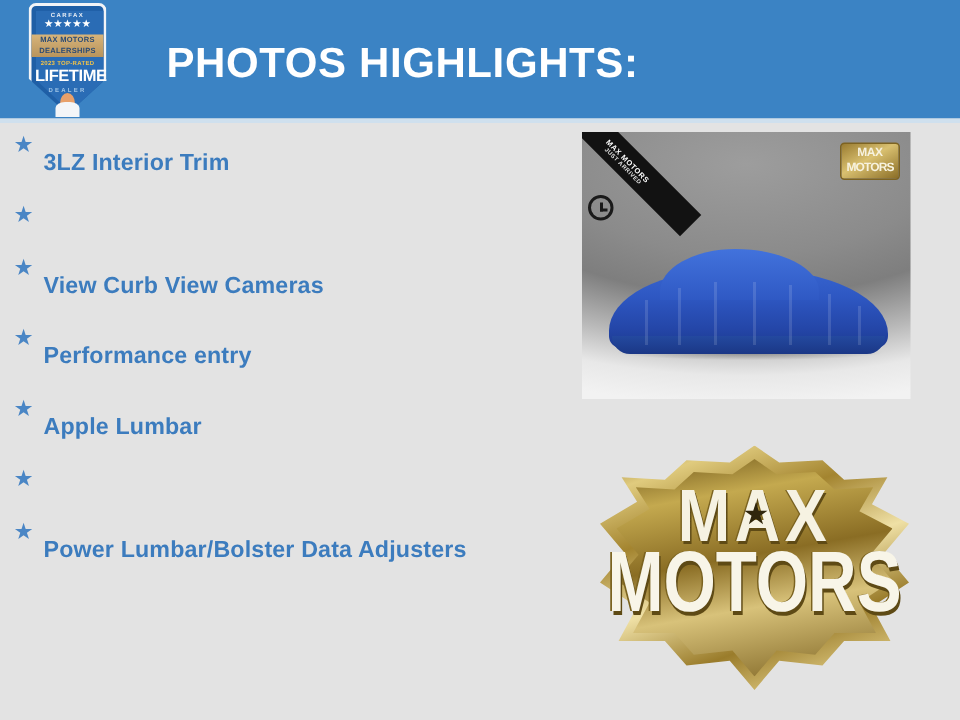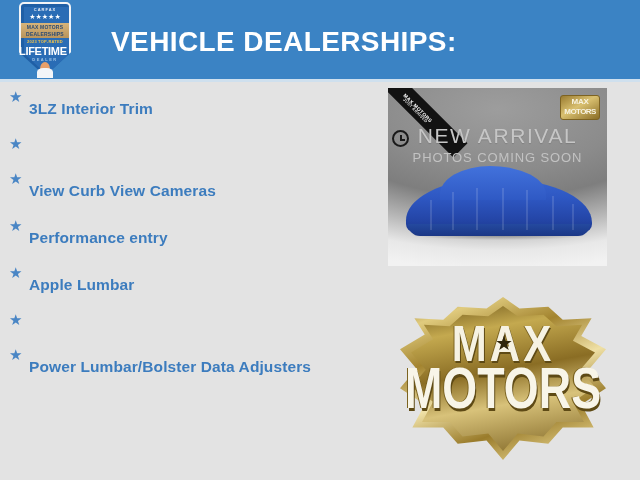--- a/index.html
+++ b/index.html
@@ -104,21 +104,21 @@
   .badge-toprated {
     position: absolute;
     left: 0; top: 37px; width: 52px;
     text-align: center;
     font-size: 4px; font-weight: bold; color: #f0c24a;
     letter-spacing: 0.2px;
   }
   .badge-lifetime {
     position: absolute;
     left: 0; top: 43px; width: 52px;
-    text-align: left;
+    text-align: right;
     font-size: 11px; font-weight: bold; color: #ffffff;
     letter-spacing: -0.3px;
     line-height: 12px;
   }
   .badge-dealer {
     position: absolute;
     left: 0; top: 55px; width: 52px;
     text-align: center;
     font-size: 4px; font-weight: bold; color: #9fc4e6;
     letter-spacing: 1.5px;
@@ -396,21 +396,21 @@
     <div class="badge-band">
       <div class="badge-band-l1">MAX MOTORS</div>
       <div class="badge-band-l2">DEALERSHIPS</div>
     </div>
     <div class="badge-toprated">2023 TOP-RATED</div>
     <div class="badge-lifetime">LIFETIME</div>
     <div class="badge-dealer">DEALER</div>
     <div class="badge-person"></div>
   </div>
 
-  <div id="header-title">VEHICLE DEALERSHIPS:</div>
+  <div id="header-title">PHOTOS HIGHLIGHTS:</div>
 </div>
 <div id="header-underline"></div>
 
 <div id="highlights-list">
 
   <div class="highlight-item">
     <span class="highlight-star">★</span>
     <span class="highlight-text">3LZ Interior Trim</span>
   </div>
 
@@ -445,22 +445,20 @@
 </div>
 
 <div id="vehicle-photo">
 
   <div id="photo-ribbon">
     <div id="photo-ribbon-text">MAX MOTORS</div>
     <div id="photo-ribbon-line2">JUST ARRIVED</div>
   </div>
   <div id="photo-clock-icon"></div>
 
-  <div id="photo-headline">NEW ARRIVAL</div>
-  <div id="photo-subline">PHOTOS COMING SOON</div>
 
   <div id="covered-car">
     <div class="car-shadow"></div>
     <div class="car-body"></div>
     <div class="car-roof"></div>
     <div class="car-drape"></div>
     <div class="car-fold" style="left:24px;  height:30px;"></div>
     <div class="car-fold" style="left:46px;  height:38px;"></div>
     <div class="car-fold" style="left:70px;  height:42px;"></div>
     <div class="car-fold" style="left:96px;  height:42px;"></div>

